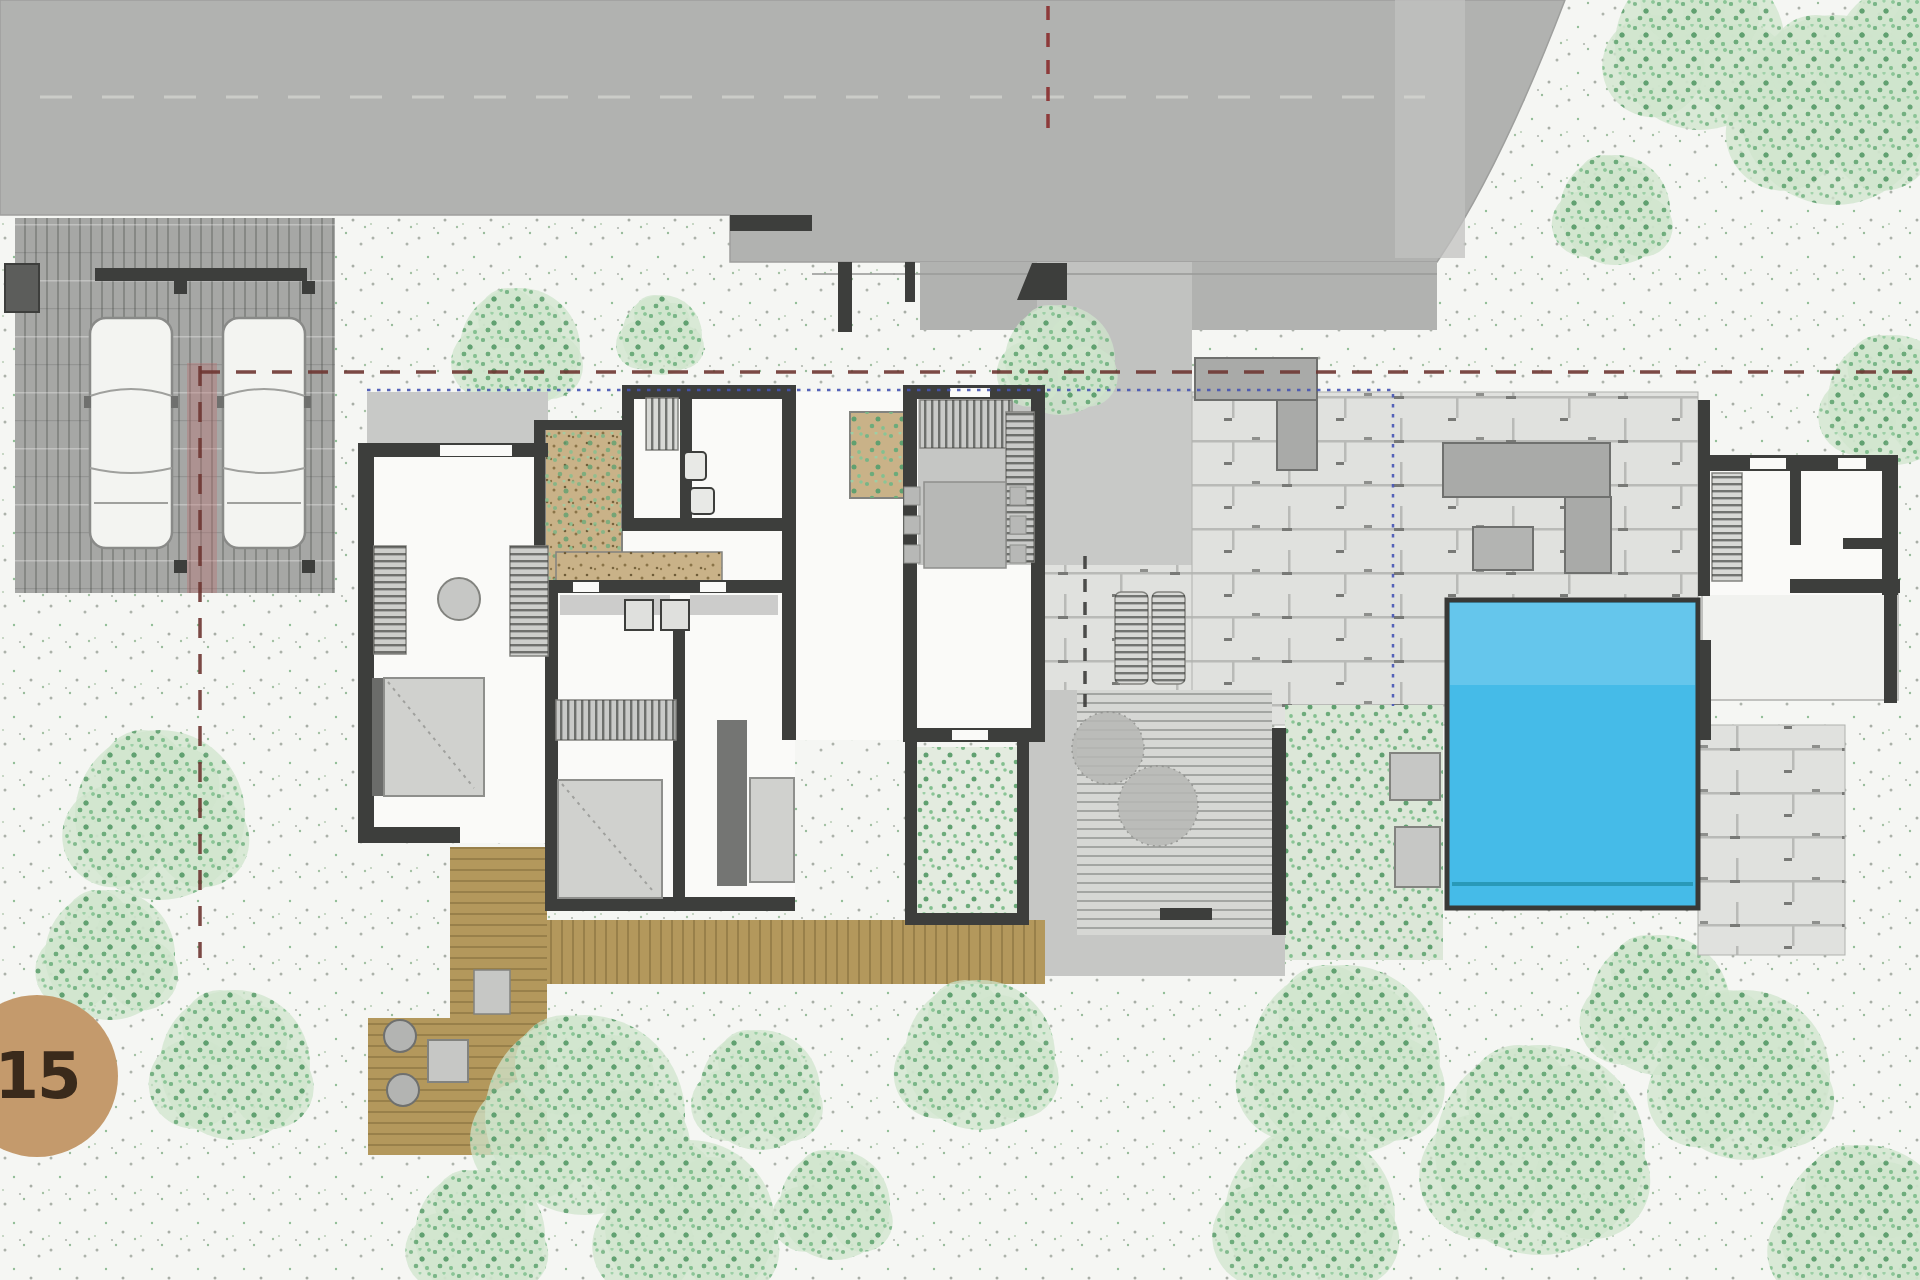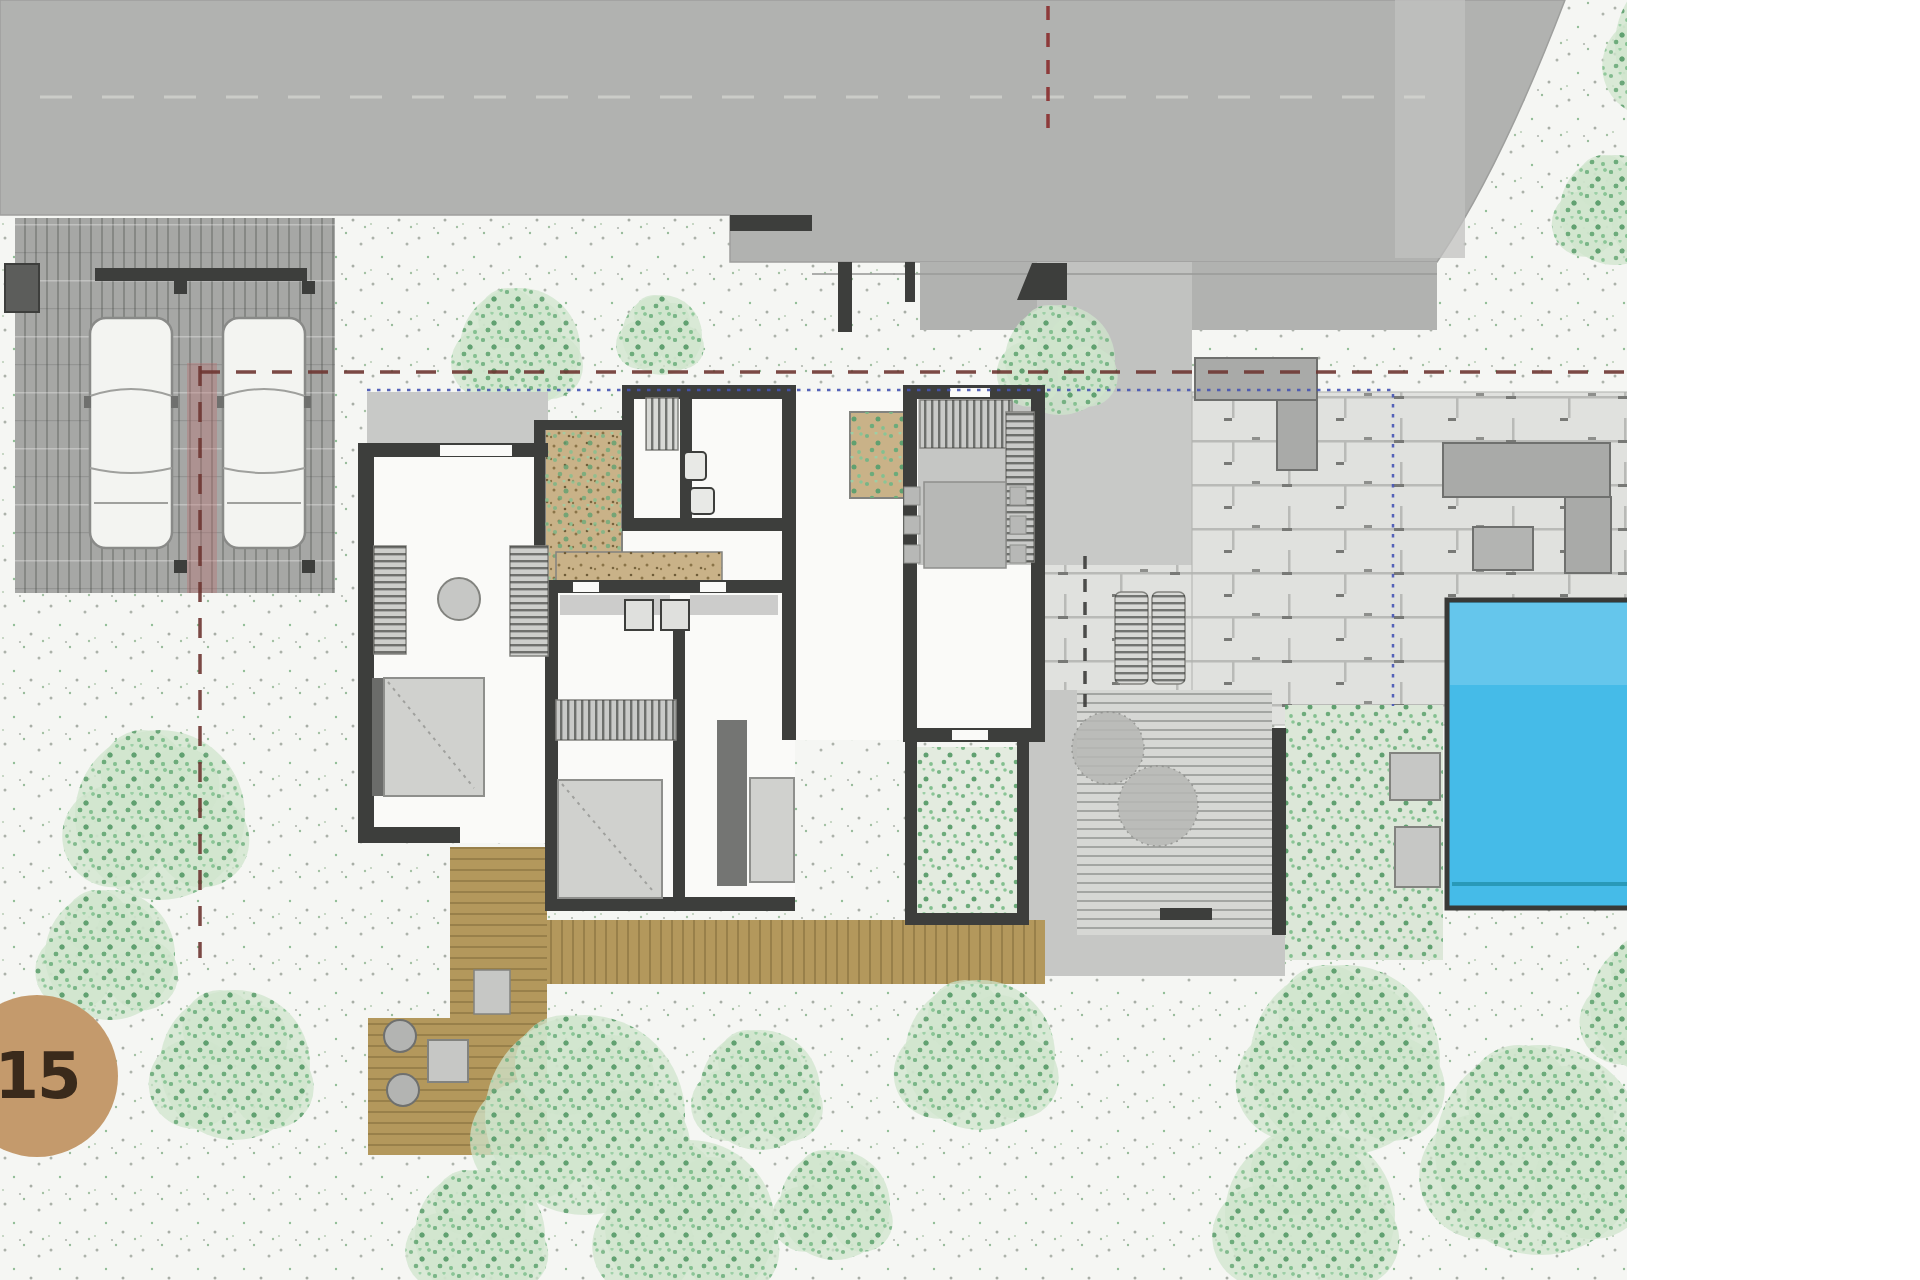--- a/index.html
+++ b/index.html
@@ -1,16 +1,16 @@
 <!DOCTYPE html>
 <html><head>
 <meta charset="utf-8">
 <style>
   html,body{margin:0;padding:0;background:#ffffff;}
-  .stage{position:relative;width:1627px;height:1280px;overflow:hidden;
+  .stage{position:relative;width:1920px;height:1280px;overflow:hidden;
          font-family:"DejaVu Sans","Liberation Sans",sans-serif;background:#7dd3fc;}
   .stage svg{position:absolute;left:0;top:0;width:1920px;height:1280px;display:block;}
   .badge{position:absolute;left:-44px;top:995px;width:162px;height:162px;box-sizing:border-box;
          border-radius:50%;display:flex;align-items:center;justify-content:center;
          font-weight:700;font-size:64px;letter-spacing:-2px;z-index:5;}
 </style>
 </head>
 <body>
 
 <div class="stage">

